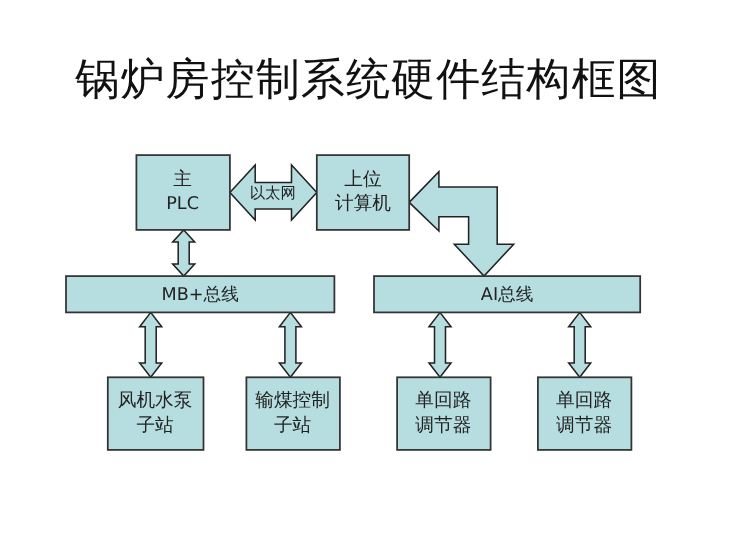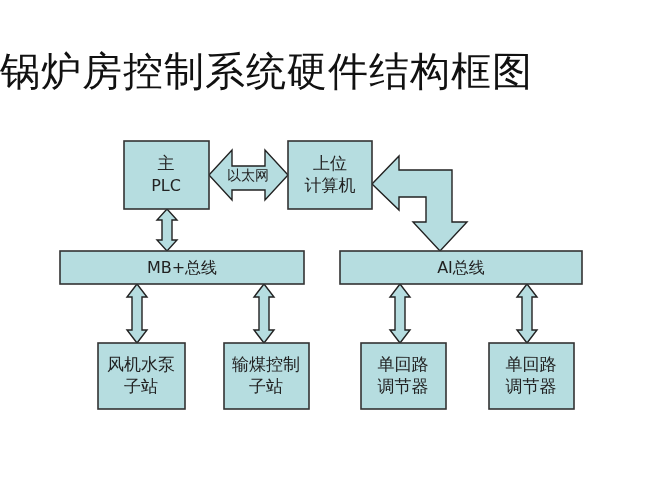--- a/index.html
+++ b/index.html
@@ -1,18 +1,18 @@
 <!DOCTYPE html>
 <html><head>
   <meta charset="utf-8">
   <style>
     html, body { margin: 0; padding: 0; background: #ffffff; }
     body { width: 670px; height: 503px; position: relative; overflow: hidden;
            font-family: "DejaVu Sans", sans-serif; }
-    .title { position: absolute; left: 0; top: 44px; width: 670px; text-align: left;
+    .title { position: absolute; left: 0; top: 44px; width: 670px; text-align: center;
              font-family: "DejaVu Serif", serif; font-size: 40px; color: #111;
              letter-spacing: 1px; }
     svg.diagram { position: absolute; left: 0; top: 0; }
     .box { fill: #b6dde0; stroke: #333; stroke-width: 1.6; }
     .arrow { fill: #b6dde0; stroke: #222; stroke-width: 1.4; stroke-linejoin: miter; }
     .lbl { font-size: 16px; fill: #222; text-anchor: middle; dominant-baseline: middle;
            font-family: "DejaVu Sans", sans-serif; }
     .lbl-serif { font-size: 17px; fill: #222; text-anchor: middle; dominant-baseline: middle;
            font-family: "DejaVu Serif", serif; }
     .lbl-small { font-size: 14px; fill: #222; text-anchor: middle; dominant-baseline: middle;

